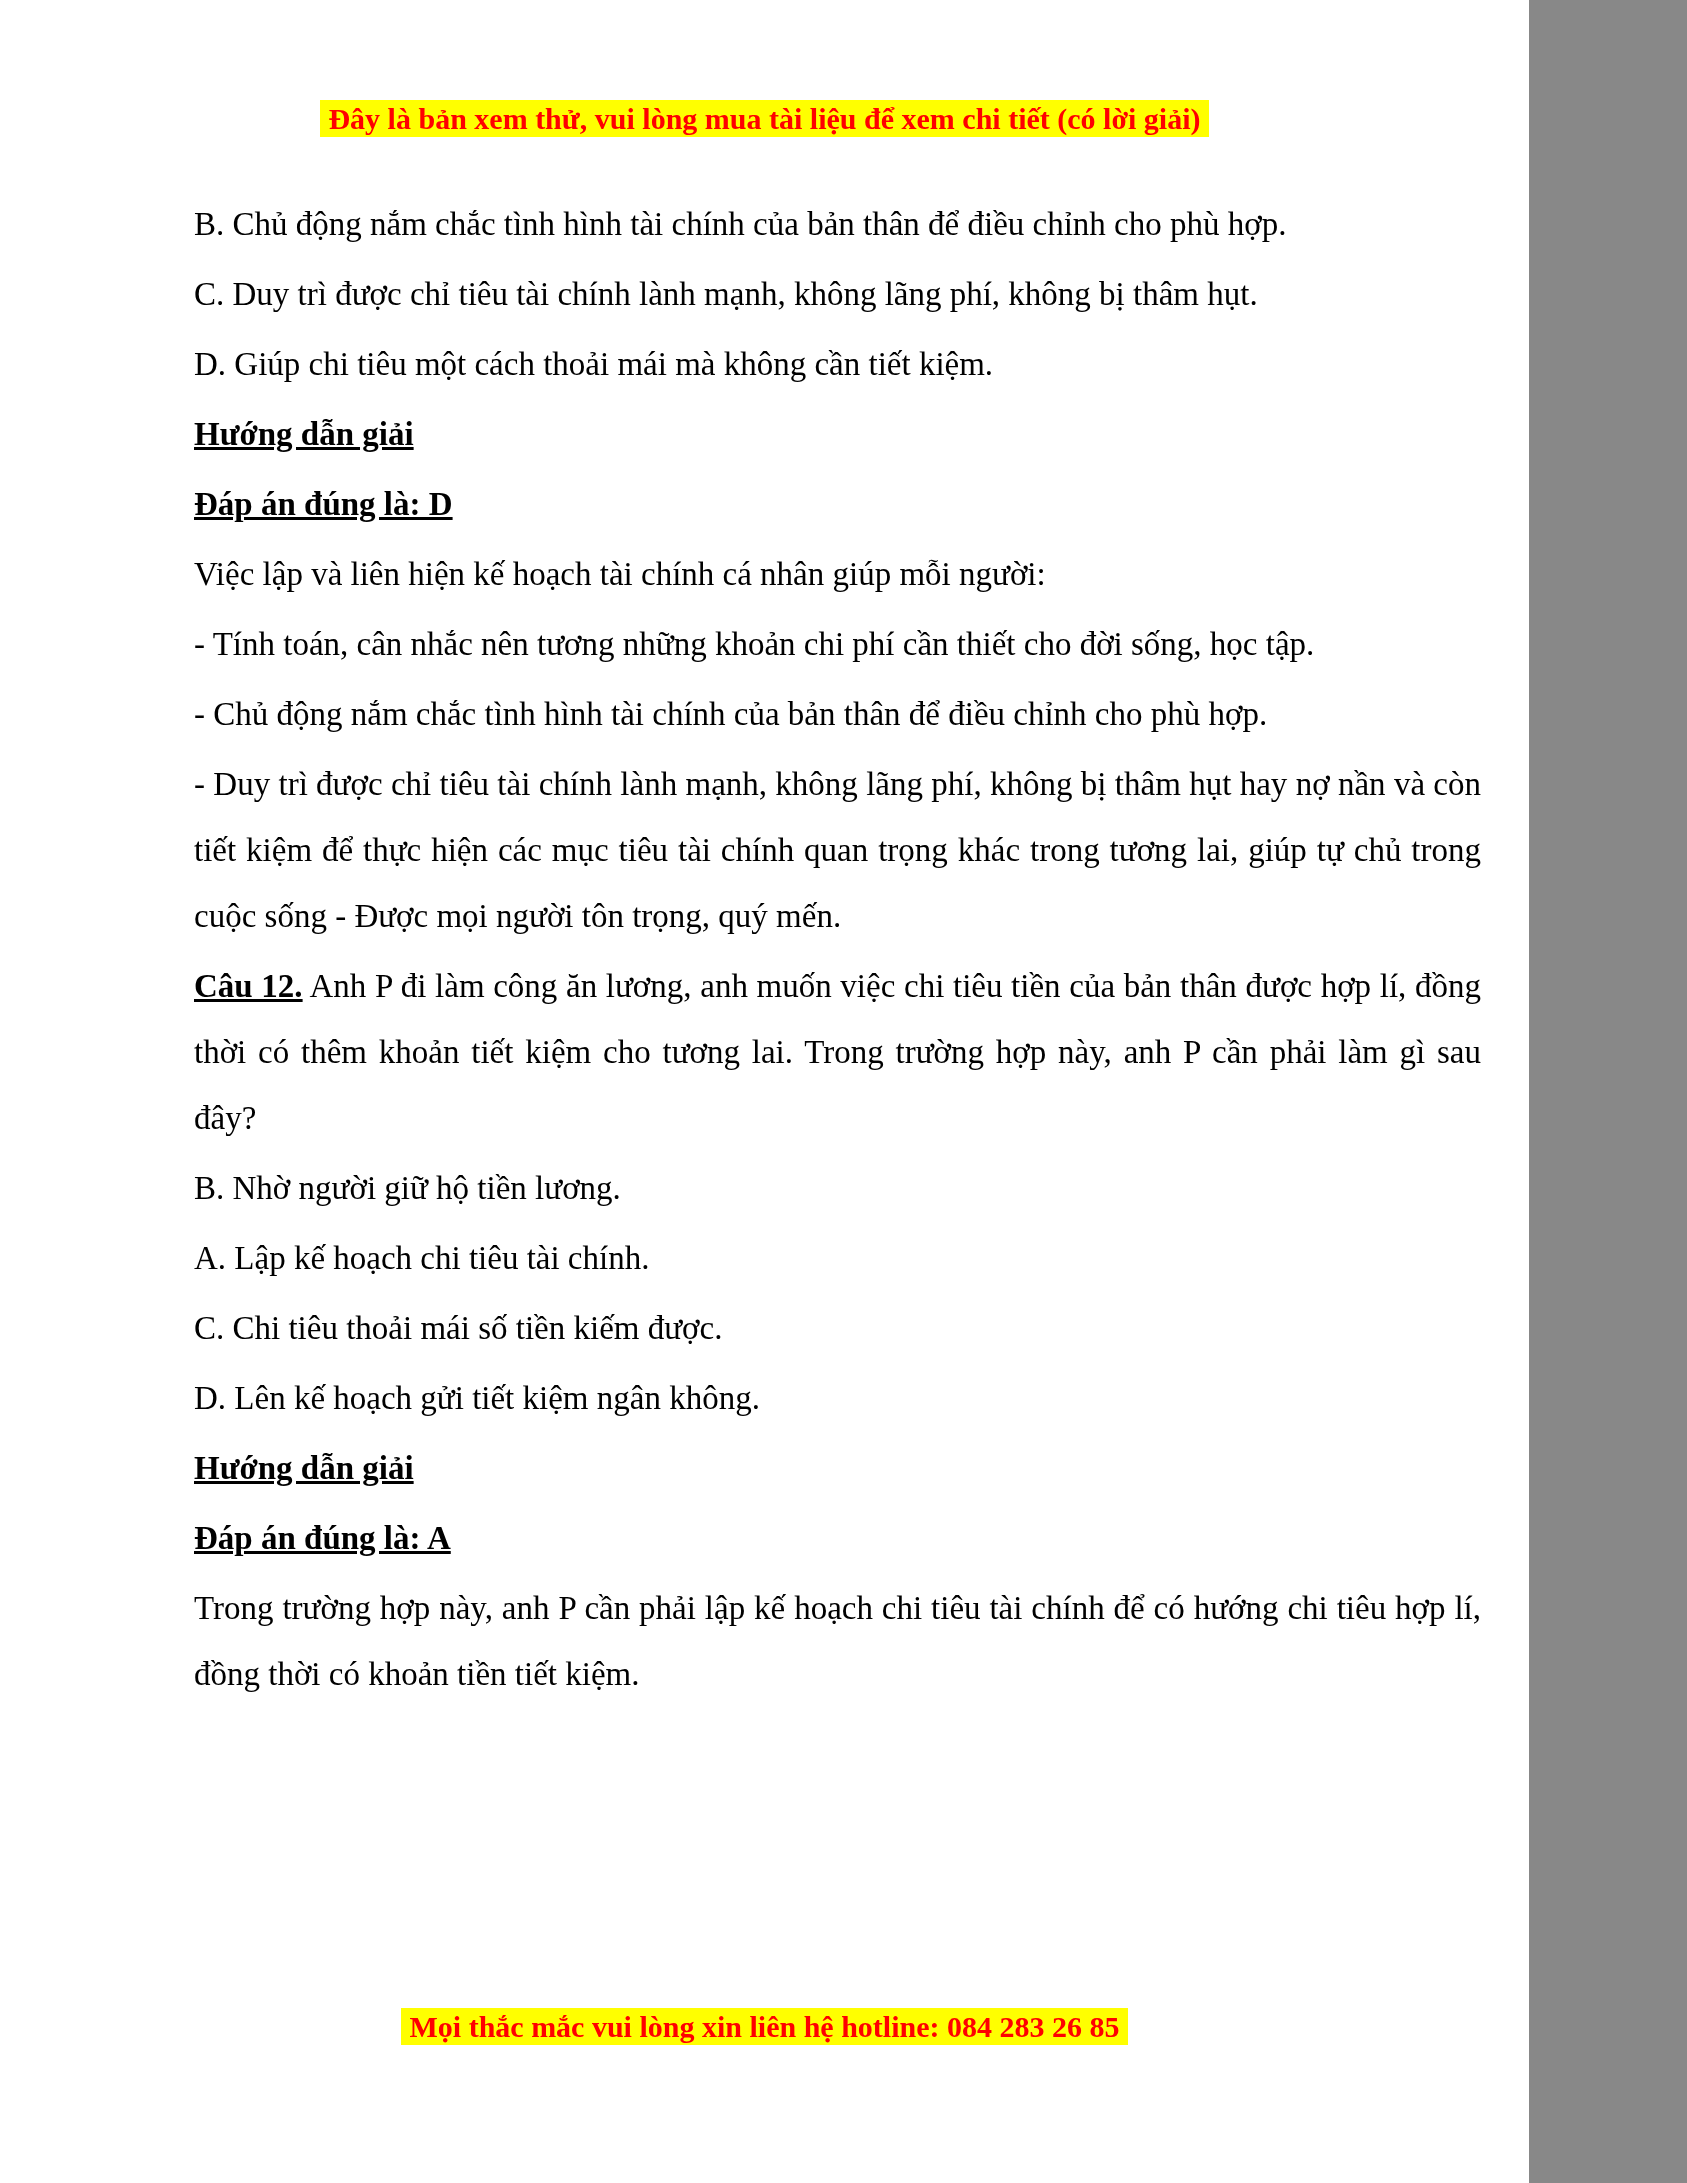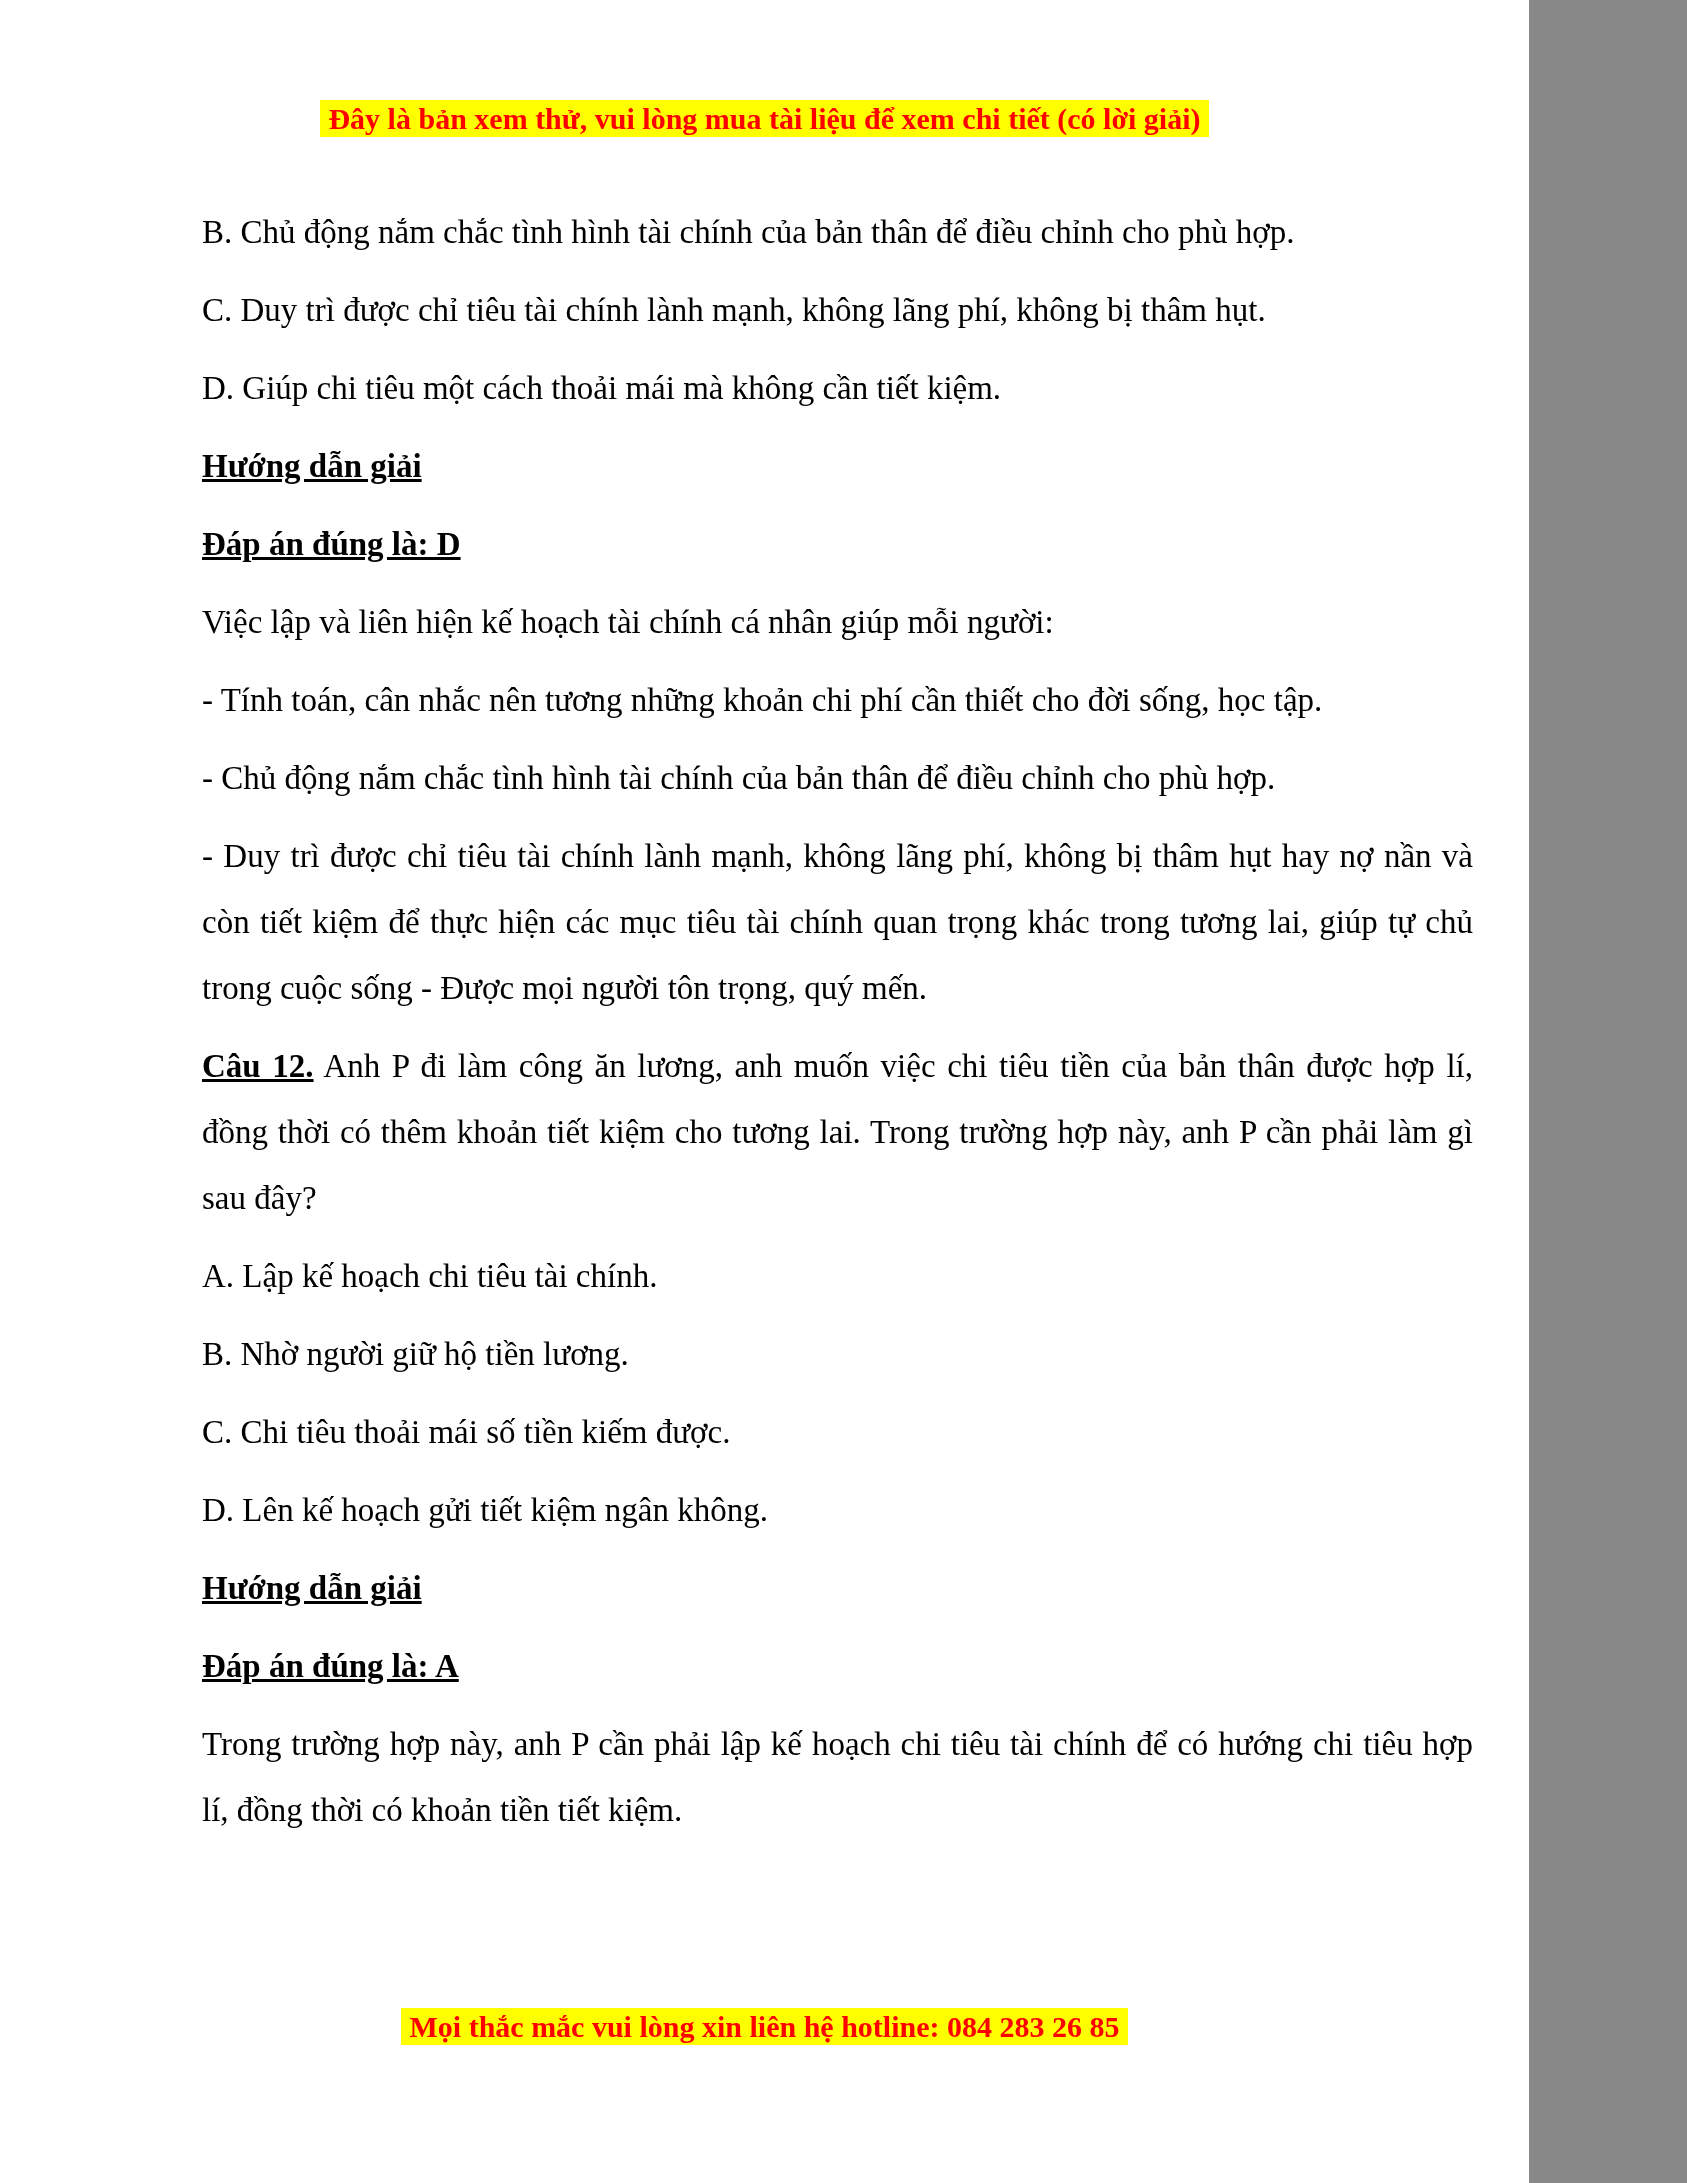--- a/index.html
+++ b/index.html
@@ -31,21 +31,21 @@
   .banner-bottom { top: 2006px; }
   .content {
     position: absolute;
     left: 190px;
     top: 187px;
     width: 1295px;
     font-size: 33px;
     line-height: 66px;
     text-align: justify;
   }
-  .content p { margin: 12px; padding: 0; }
+  .content p { margin: 4px; padding: 0; }
   .content .b { font-weight: bold; text-decoration: underline; }
 </style>
 </head>
 <body>
 
 <div class="page">
 
   <div class="banner banner-top">
     <span class="hl">Đây là bản xem thử, vui lòng mua tài liệu để xem chi tiết (có lời giải)</span>
   </div>
@@ -54,22 +54,22 @@
       <p><span>B. Chủ động nắm chắc tình hình tài chính của bản thân để điều chỉnh cho phù hợp.</span></p>
       <p><span>C. Duy trì được chỉ tiêu tài chính lành mạnh, không lãng phí, không bị thâm hụt.</span></p>
       <p><span>D. Giúp chi tiêu một cách thoải mái mà không cần tiết kiệm.</span></p>
       <p><span class="b">Hướng dẫn giải</span></p>
       <p><span class="b">Đáp án đúng là: D</span></p>
       <p><span>Việc lập và liên hiện kế hoạch tài chính cá nhân giúp mỗi người:</span></p>
       <p><span>- Tính toán, cân nhắc nên tương những khoản chi phí cần thiết cho đời sống, học tập.</span></p>
       <p><span>- Chủ động nắm chắc tình hình tài chính của bản thân để điều chỉnh cho phù hợp.</span></p>
       <p><span>- Duy trì được chỉ tiêu tài chính lành mạnh, không lãng phí, không bị thâm hụt hay nợ nần và còn tiết kiệm để thực hiện các mục tiêu tài chính quan trọng khác trong tương lai, giúp tự chủ trong cuộc sống - Được mọi người tôn trọng, quý mến.</span></p>
       <p><span class="b">Câu 12.</span><span> Anh P đi làm công ăn lương, anh muốn việc chi tiêu tiền của bản thân được hợp lí, đồng thời có thêm khoản tiết kiệm cho tương lai. Trong trường hợp này, anh P cần phải làm gì sau đây?</span></p>
+      <p><span>B. Nhờ người giữ hộ tiền lương.</span></p>
       <p><span>A. Lập kế hoạch chi tiêu tài chính.</span></p>
-      <p><span>B. Nhờ người giữ hộ tiền lương.</span></p>
       <p><span>C. Chi tiêu thoải mái số tiền kiếm được.</span></p>
       <p><span>D. Lên kế hoạch gửi tiết kiệm ngân không.</span></p>
       <p><span class="b">Hướng dẫn giải</span></p>
       <p><span class="b">Đáp án đúng là: A</span></p>
       <p><span>Trong trường hợp này, anh P cần phải lập kế hoạch chi tiêu tài chính để có hướng chi tiêu hợp lí, đồng thời có khoản tiền tiết kiệm.</span></p>
     </div>
 
   <div class="banner banner-bottom">
     <span class="hl">Mọi thắc mắc vui lòng xin liên hệ hotline: 084 283 26 85</span>
   </div>

